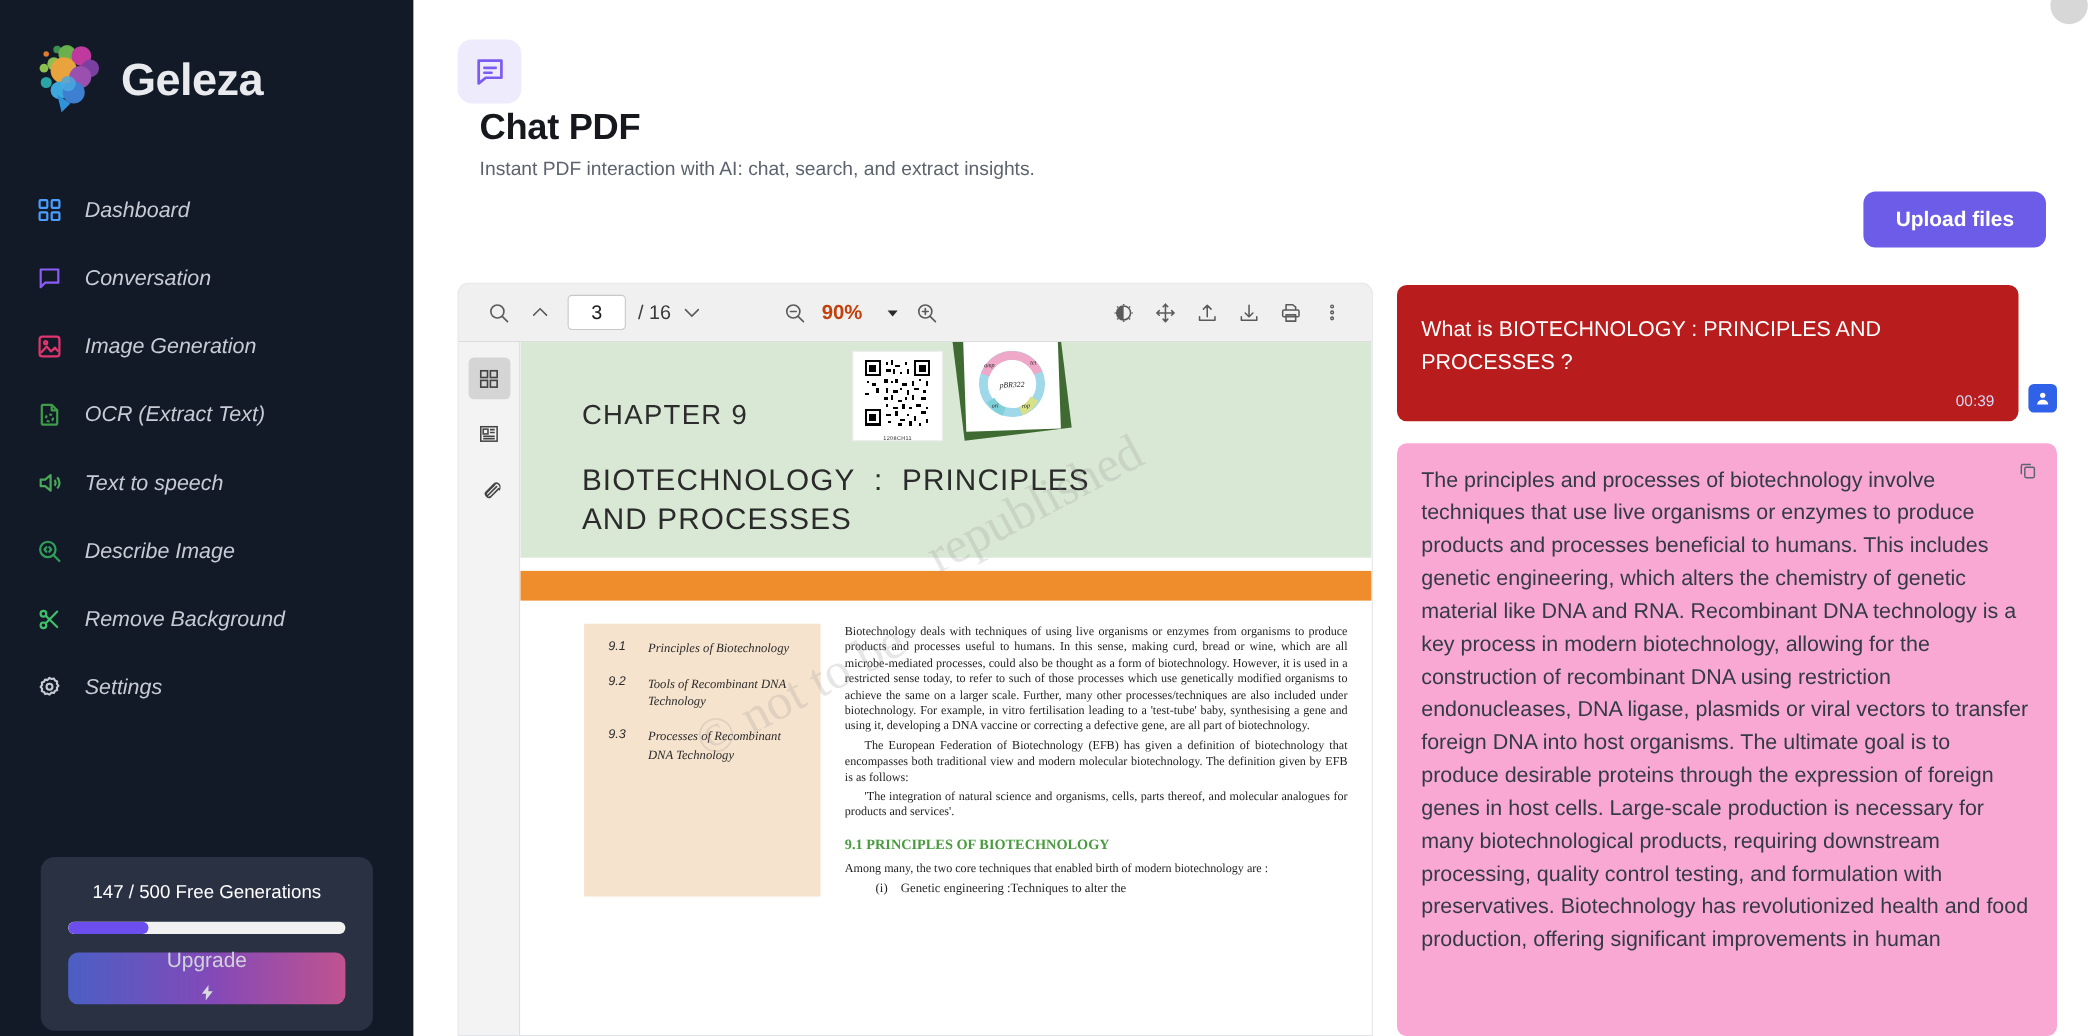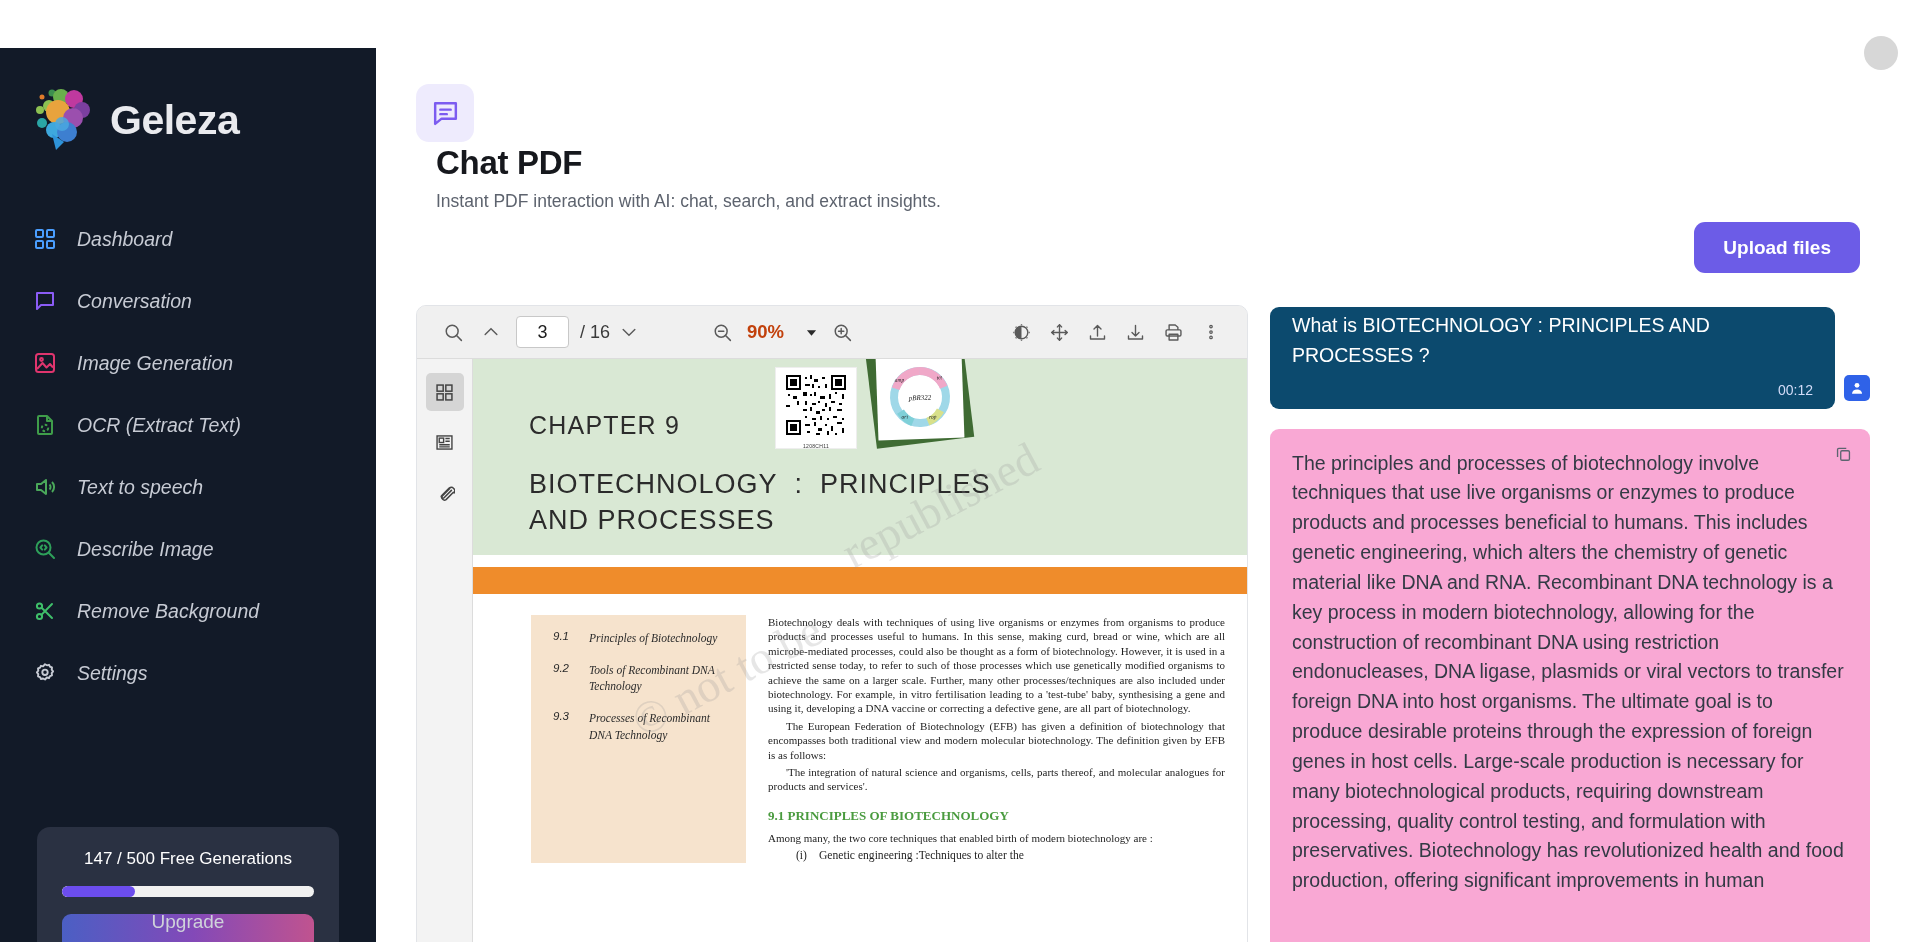--- a/index.html
+++ b/index.html
@@ -1,21 +1,21 @@
 <!DOCTYPE html>
 <html><head>
 <meta charset="utf-8">
 <style>
   * { box-sizing: border-box; margin: 0; padding: 0; }
   html, body {
     width: 1906px; height: 942px;
     font-family: "Liberation Sans", sans-serif;
     background: #ffffff; overflow: hidden;
   }
-  .app { display: flex; width: 1906px; height: 677px; margin-top: 48px; }
+  .app { display: flex; width: 1906px; height: 677px; }
 
   
   .sidebar {
     width: 376px; flex: 0 0 376px; height: 942px;
     background: #121a28;
     display: flex; flex-direction: column;
     position: relative;
   }
   .logo-row { display: flex; align-items: center; gap: 10px; padding: 36px 0 0 32px; }
   .logo-mark { width: 68px; height: 72px; flex: 0 0 68px; position: relative; }
@@ -119,21 +119,21 @@
   .pg-text { flex: 1; padding: 0 22px 0 22px; font-family: "Liberation Serif", serif; }
   .pg-p { font-size: 11px; line-height: 1.31; color: #1e1e1e; text-align: justify; margin-bottom: 3px; }
   .pg-p.indent { text-indent: 18px; }
   .pg-h2 { font-size: 13px; font-weight: 700; color: #4a9b3f; margin: 14px 0 7px; font-family: "Liberation Serif", serif; }
   .pg-li { font-size: 11.6px; line-height: 1.31; color: #1e1e1e; display: flex; gap: 12px; padding-left: 28px; }
 
   
   .chat-panel { flex: 1; min-width: 0; display: flex; flex-direction: column; gap: 20px; padding-top: 2px; }
   .msg-user-row { display: flex; align-items: flex-end; gap: 9px; }
   .bubble-user {
-    flex: 1; background: #0c4a6e; border-radius: 9px; padding: 4px 22px 11px;
+    flex: 1; background: #b91c1c; border-radius: 9px; padding: 26px 22px 11px;
     color: #fff; position: relative;
   }
   .bubble-user .txt { font-size: 19.5px; line-height: 1.53; }
   .bubble-time { margin-top: 11px; text-align: right; font-size: 14px; color: #d3dcf8; }
   .avatar {
     width: 26px; height: 26px; flex: 0 0 26px; border-radius: 5px; background: #2f62e8;
     display: flex; align-items: center; justify-content: center; margin-bottom: 8px;
   }
   .bubble-bot {
     flex: 1; background: #f9a8d4; border-radius: 9px; padding: 20px 26px 22px 22px;
@@ -520,21 +520,21 @@
               <div class="wm" style="left:360px; top:120px;">republished</div>
             </div>
           </div>
         </div>
       </div>
 
       <div class="chat-panel">
         <div class="msg-user-row">
           <div class="bubble-user">
             <div class="txt">What is BIOTECHNOLOGY : PRINCIPLES AND PROCESSES ?</div>
-            <div class="bubble-time">00:12</div>
+            <div class="bubble-time">00:39</div>
           </div>
           <div class="avatar">
             <svg width="16" height="16" viewBox="0 0 24 24" fill="#fff">
                 <circle cx="12" cy="8" r="3.6"></circle>
                 <path d="M4.5 20.5c0-4.1 3.4-6.4 7.5-6.4s7.5 2.3 7.5 6.4z"></path>
               </svg>
           </div>
         </div>
 
         <div class="bubble-bot">

